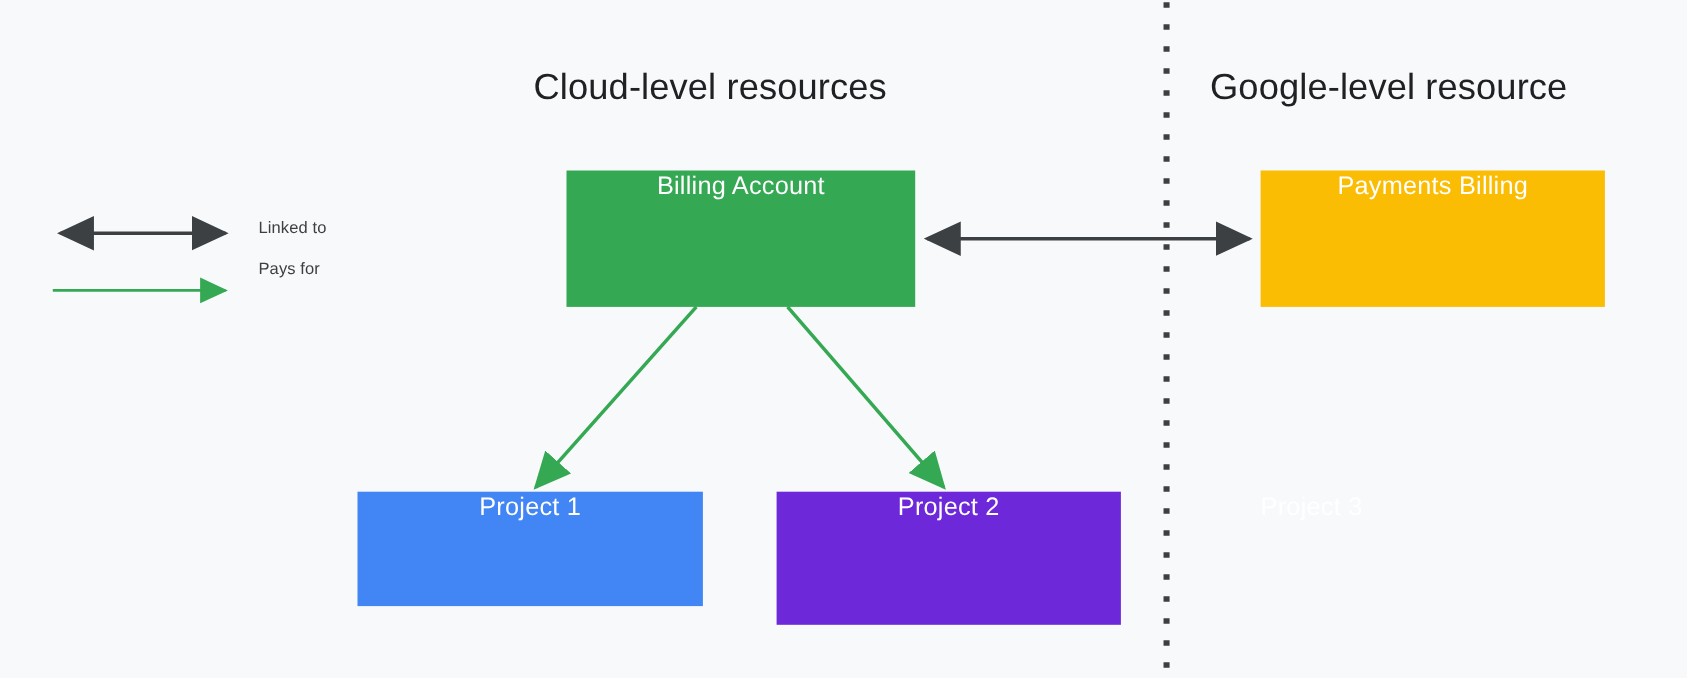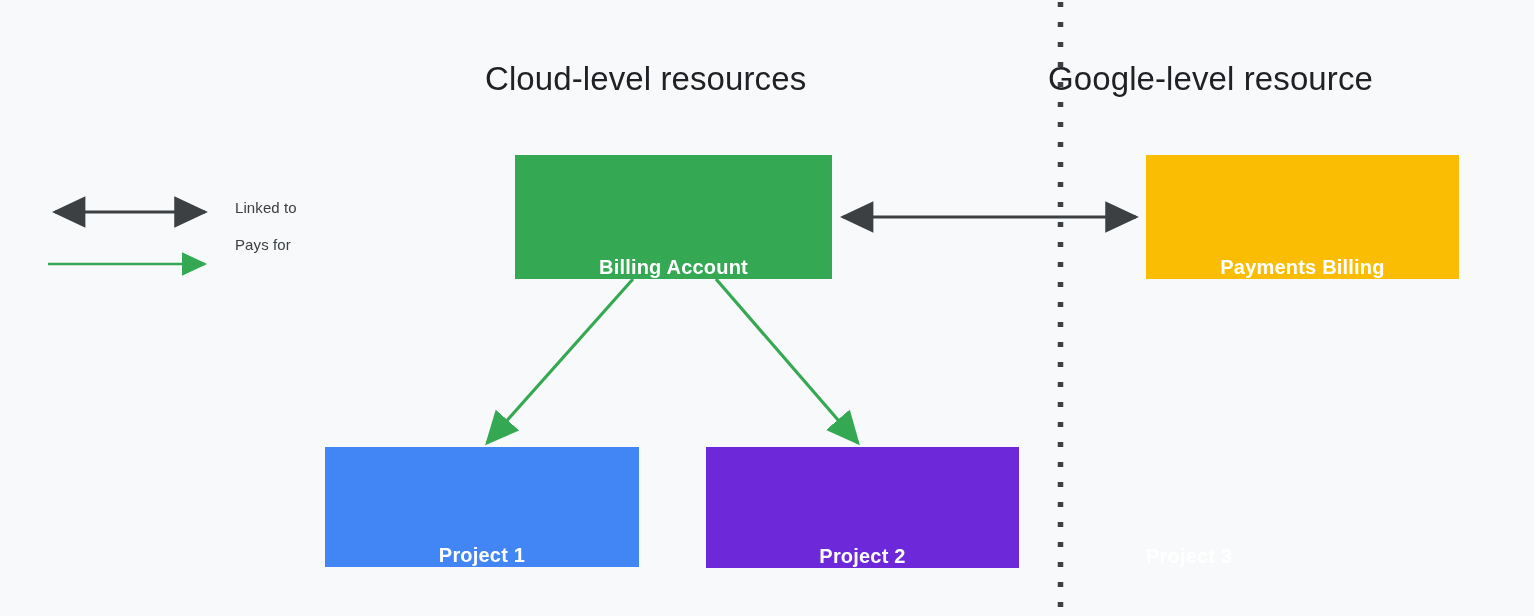--- a/index.html
+++ b/index.html
@@ -31,42 +31,42 @@
   }
   .col-title {
     position: absolute;
     font-size: 33px;
     font-weight: 400;
     color: #202124;
     white-space: nowrap;
     letter-spacing: 0.1px;
   }
   #title-cloud { left: 485px; top: 60px; }
-  #title-google { left: 1048px; top: 60px; }
+  #title-google { left: 1100px; top: 60px; }
 
   .node-box {
     position: absolute;
     display: flex;
-    align-items: flex-end;
+    align-items: flex-start;
     justify-content: center;
     color: #ffffff;
-    font-size: 20px;
-    font-weight: bold;
+    font-size: 23px;
+    font-weight: normal;
     letter-spacing: 0.2px;
   }
   #billing-account-box {
     left: 515px; top: 155px; width: 317px; height: 124px;
     background: #34a853;
   }
   #payments-profile-box {
     left: 1146px; top: 155px; width: 313px; height: 124px;
     background: #fbbc04;
   }
   #project-1-box {
-    left: 325px; top: 447px; width: 314px; height: 120px;
+    left: 325px; top: 447px; width: 314px; height: 104px;
     background: #4285f4;
   }
   #project-2-box {
     left: 706px; top: 447px; width: 313px; height: 121px;
     background: #6d28d9;
   }
   #project-3-box {
     left: 1146px; top: 447px; width: 197px; height: 121px;
     background: transparent;
     justify-content: flex-start;

